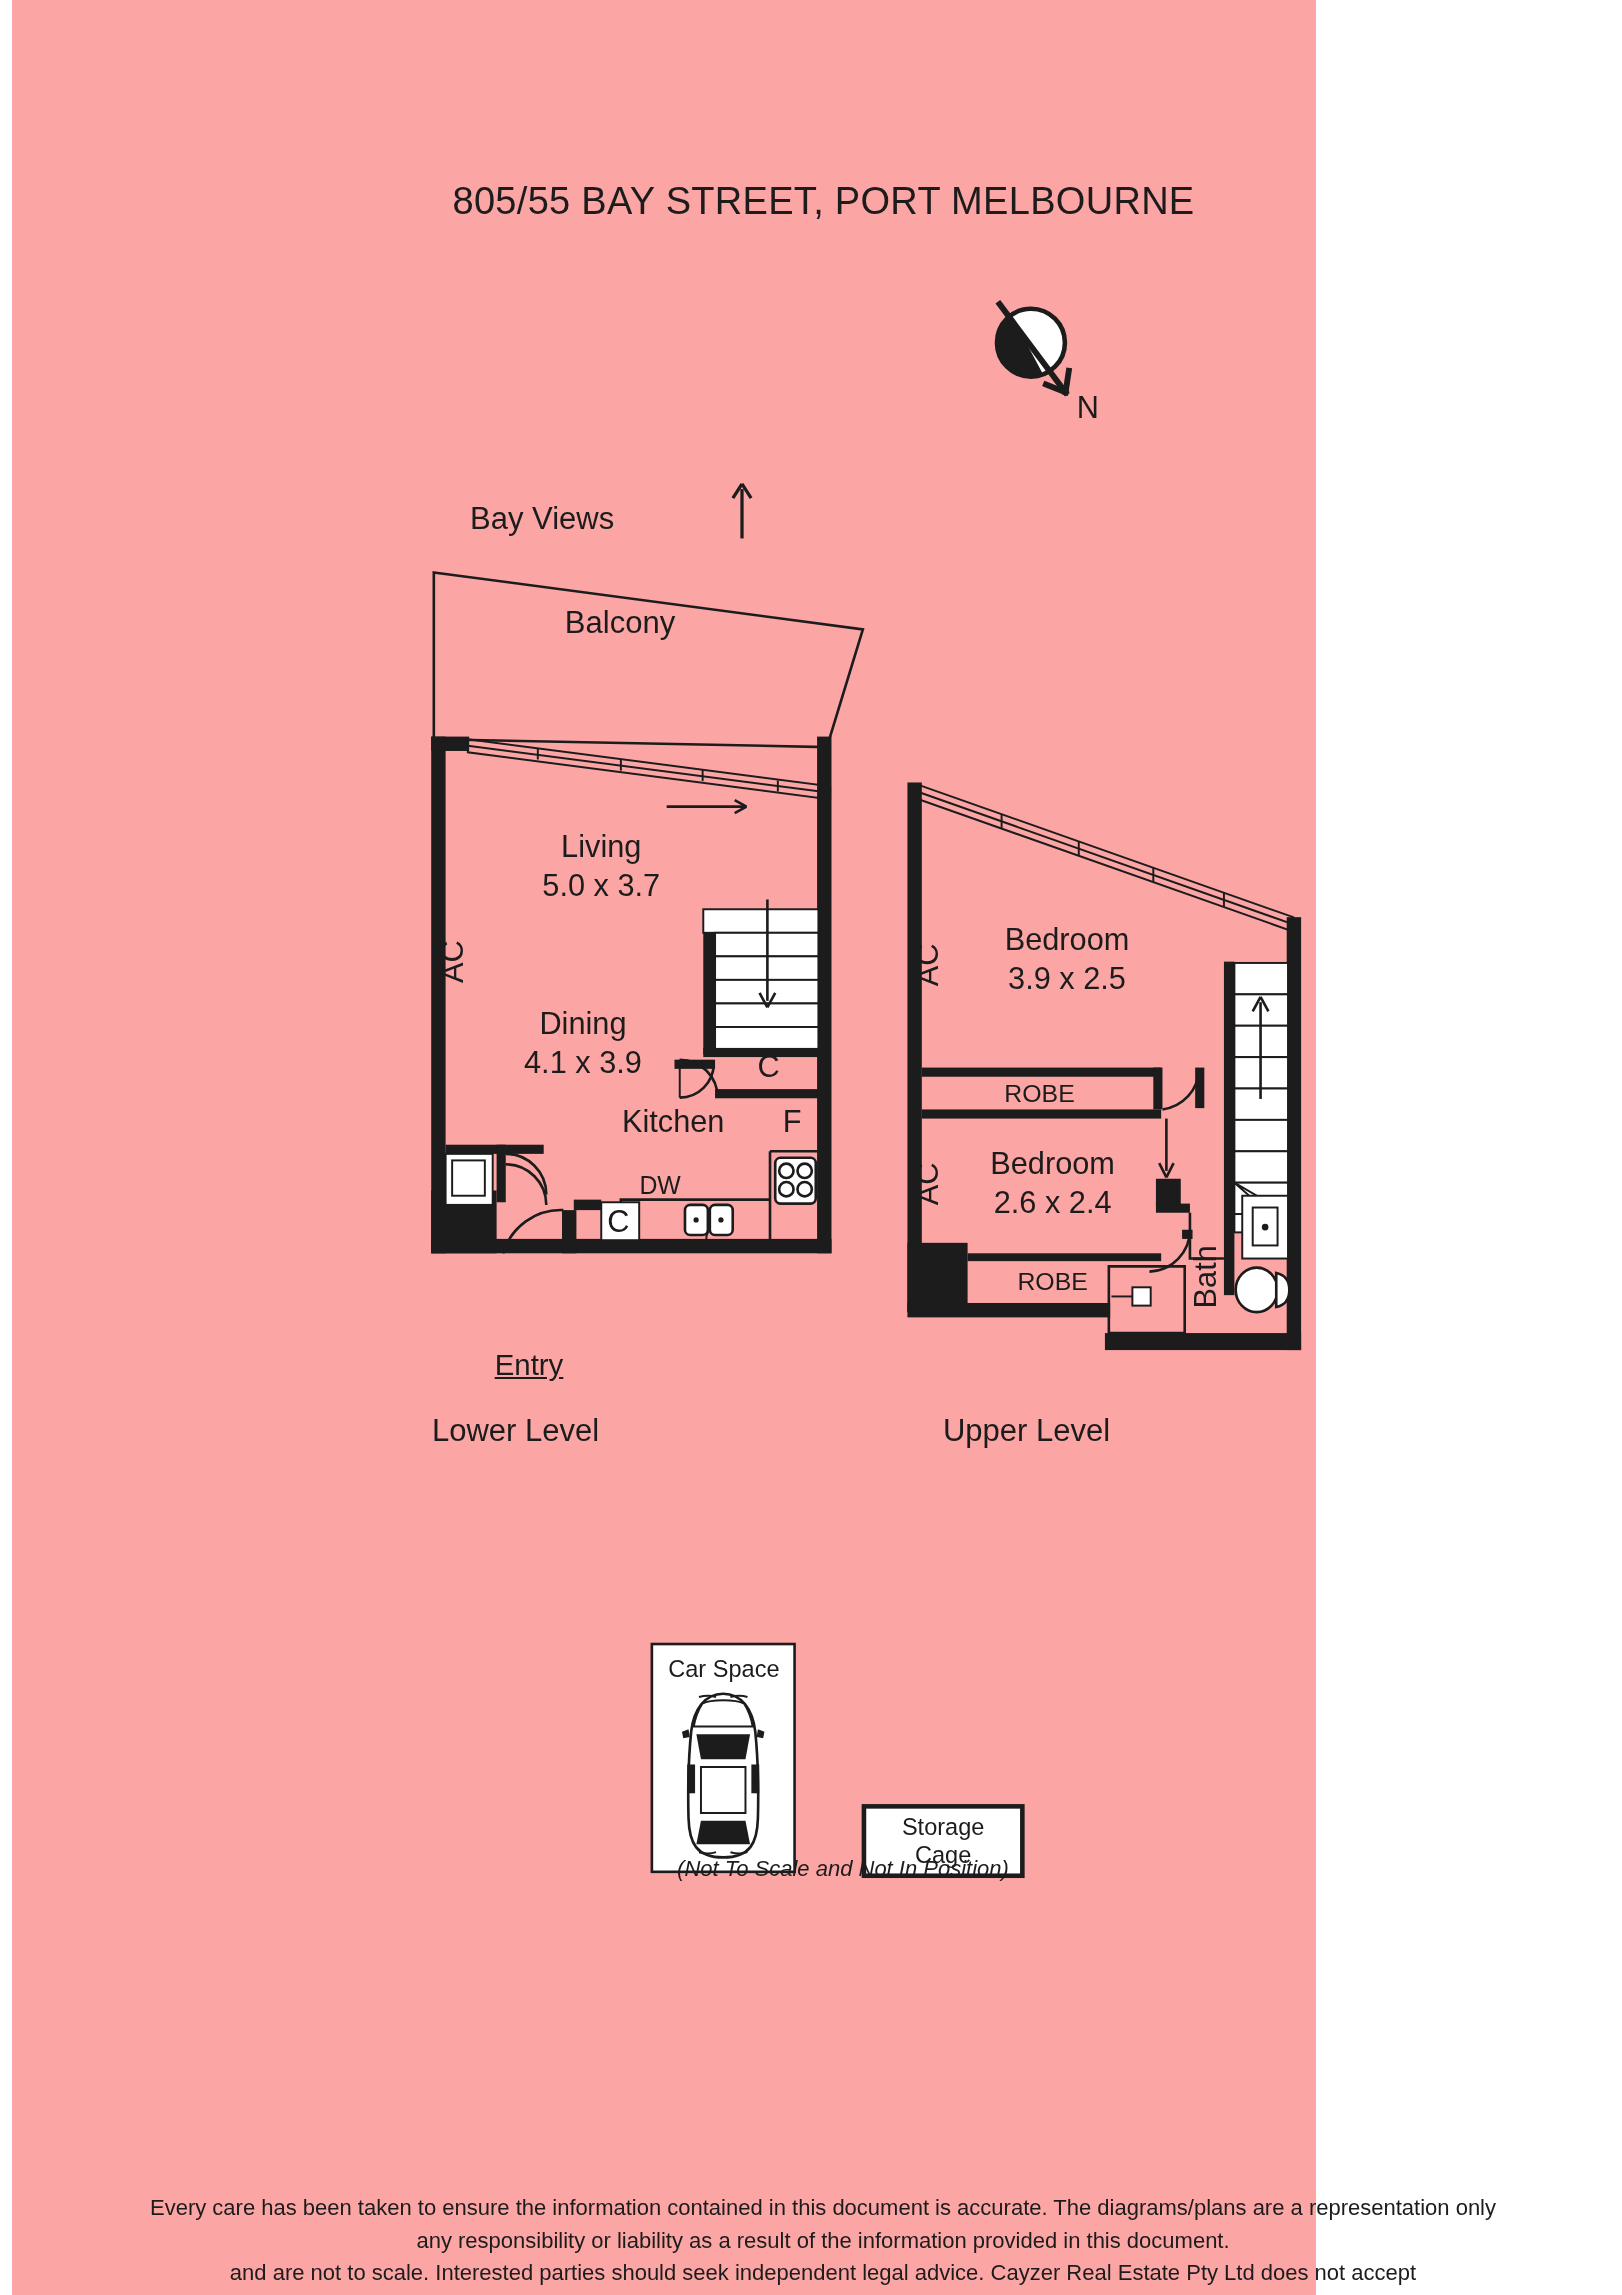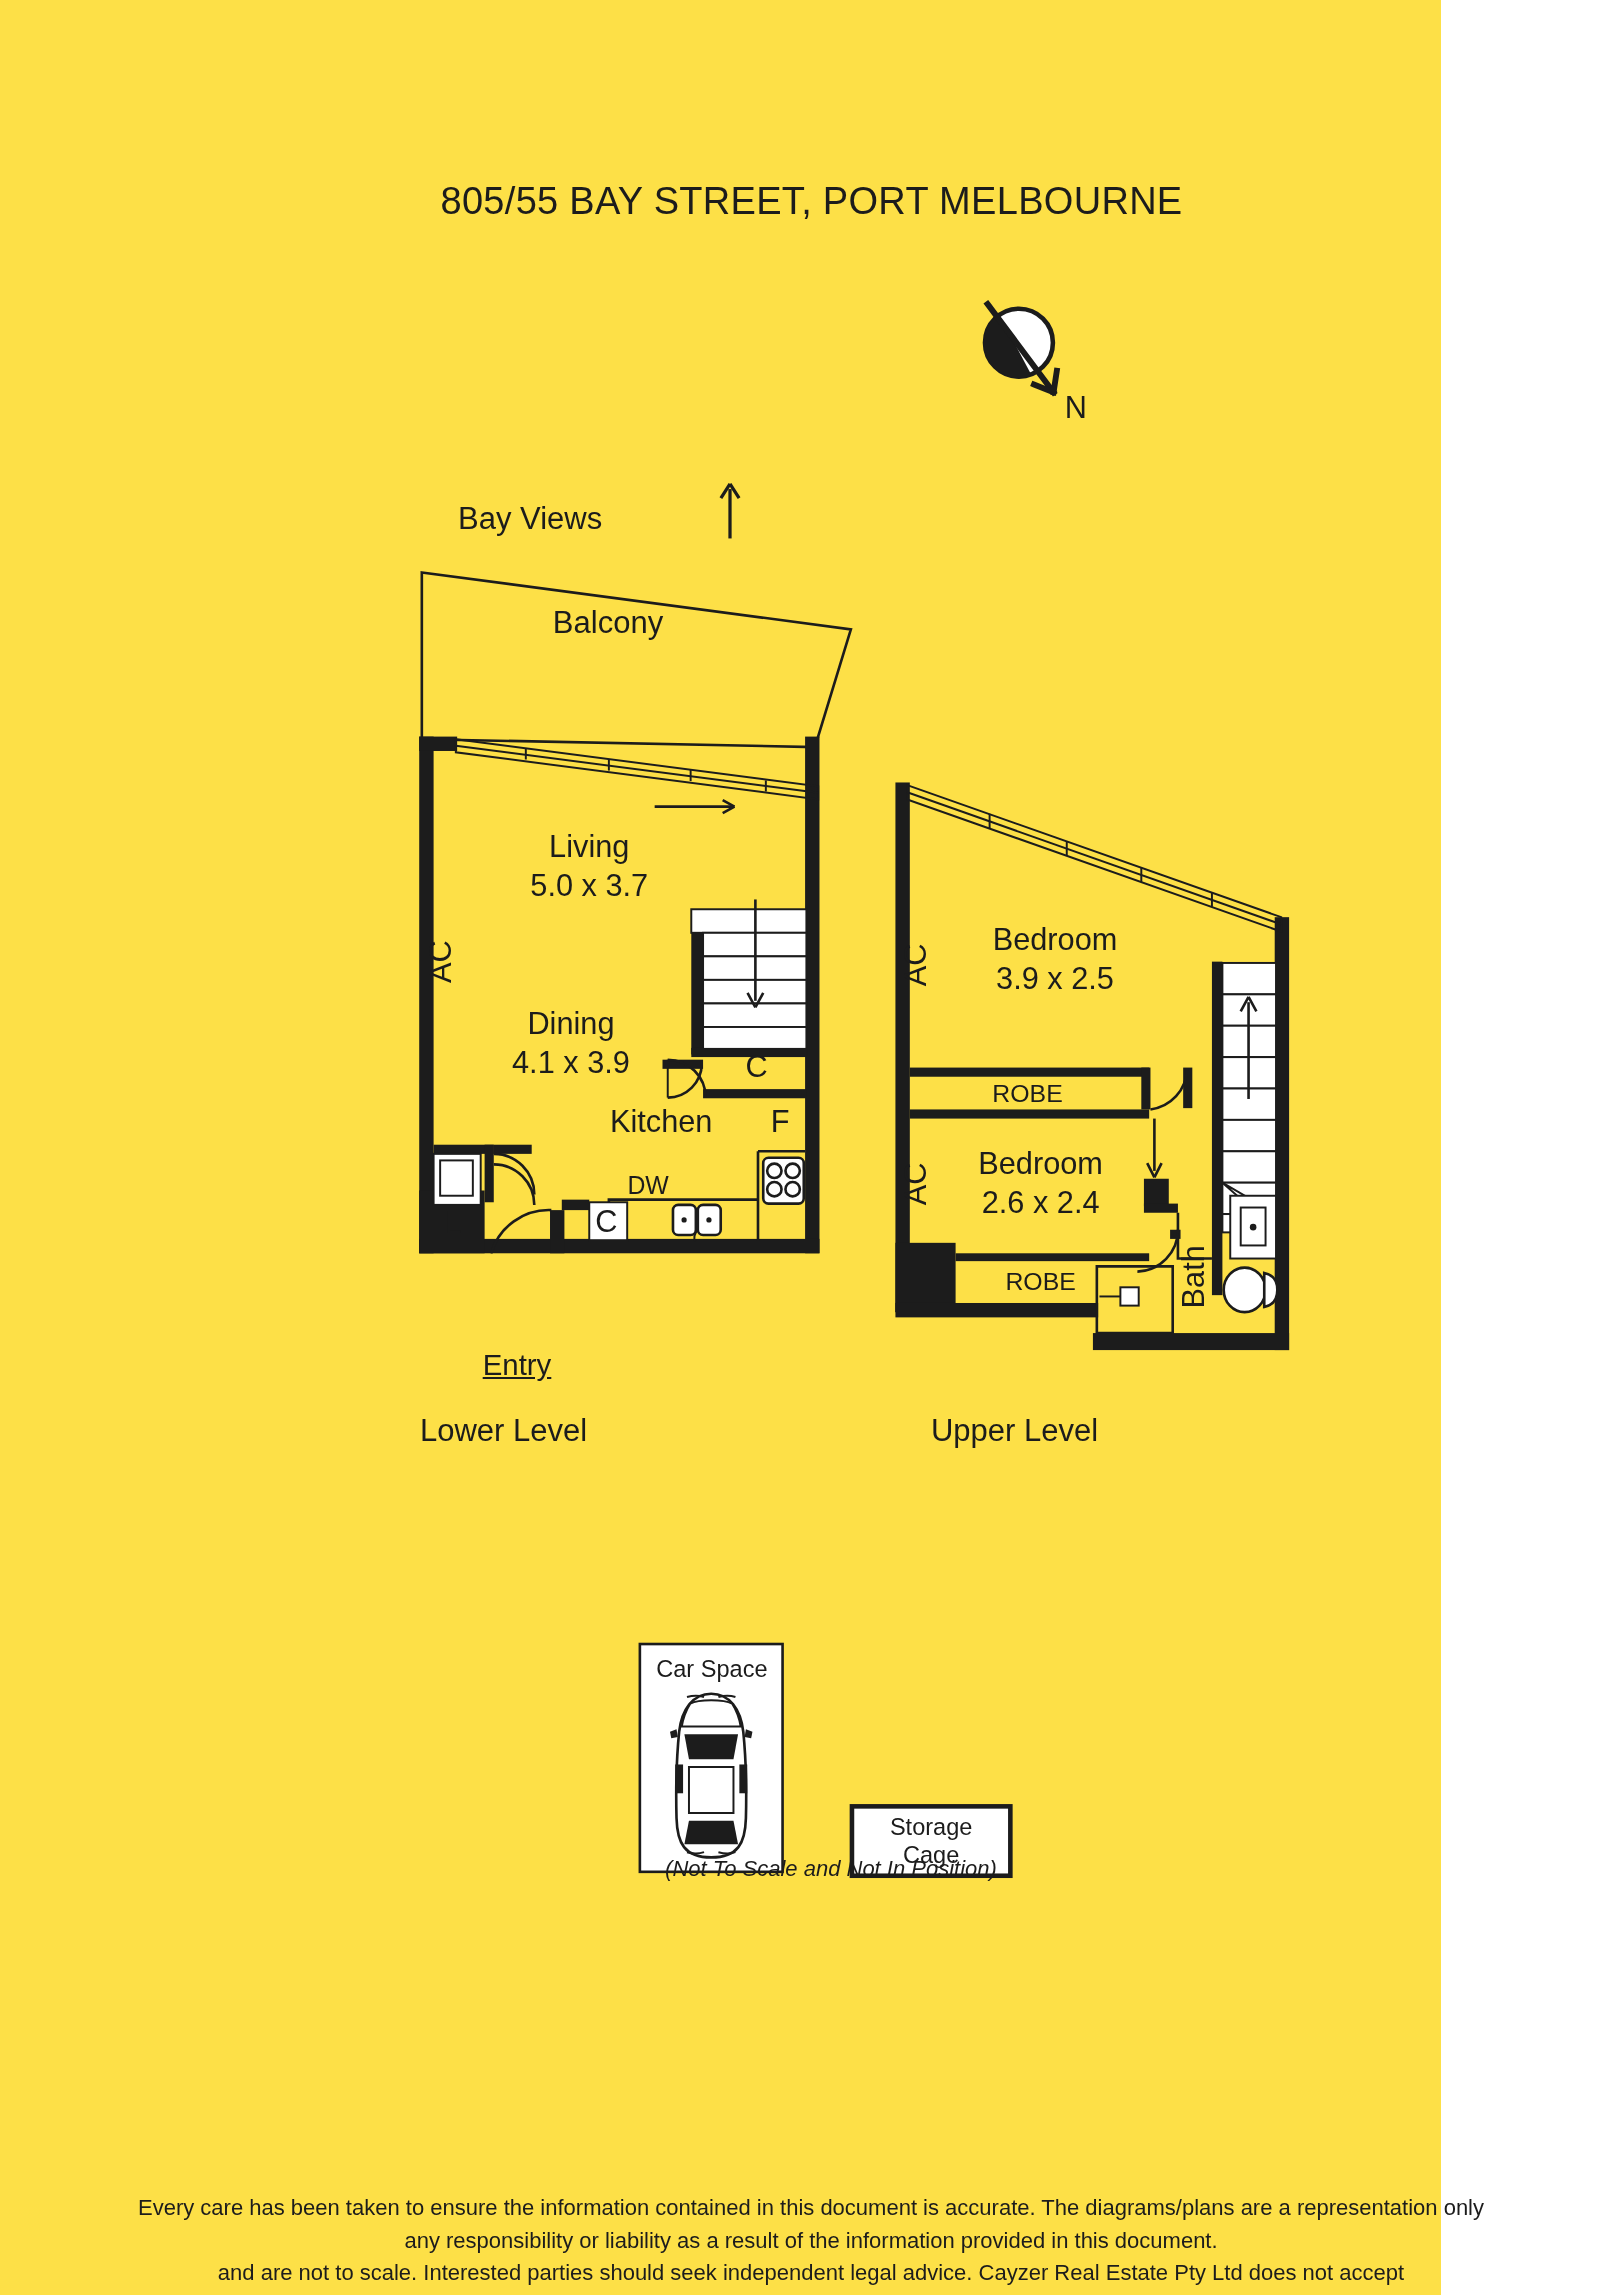--- a/index.html
+++ b/index.html
@@ -10,24 +10,24 @@
   body {
     width: 1623px;
     height: 2295px;
     position: relative;
     font-family: "Liberation Sans", sans-serif;
     color: #1a1a1a;
     overflow: hidden;
   }
   #page {
     position: absolute;
-    left: 0; top: 0;
-    width: 1441px;
+    left: 12px; top: 0;
+    width: 1304px;
     height: 2295px;
-    background: #fde047;
+    background: #fca5a5;
   }
   
   #title {
     position: absolute;
     left: 0;
     top: 180px;
     width: 1623px;
     text-align: center;
     font-size: 38px;
     letter-spacing: 0.3px;

